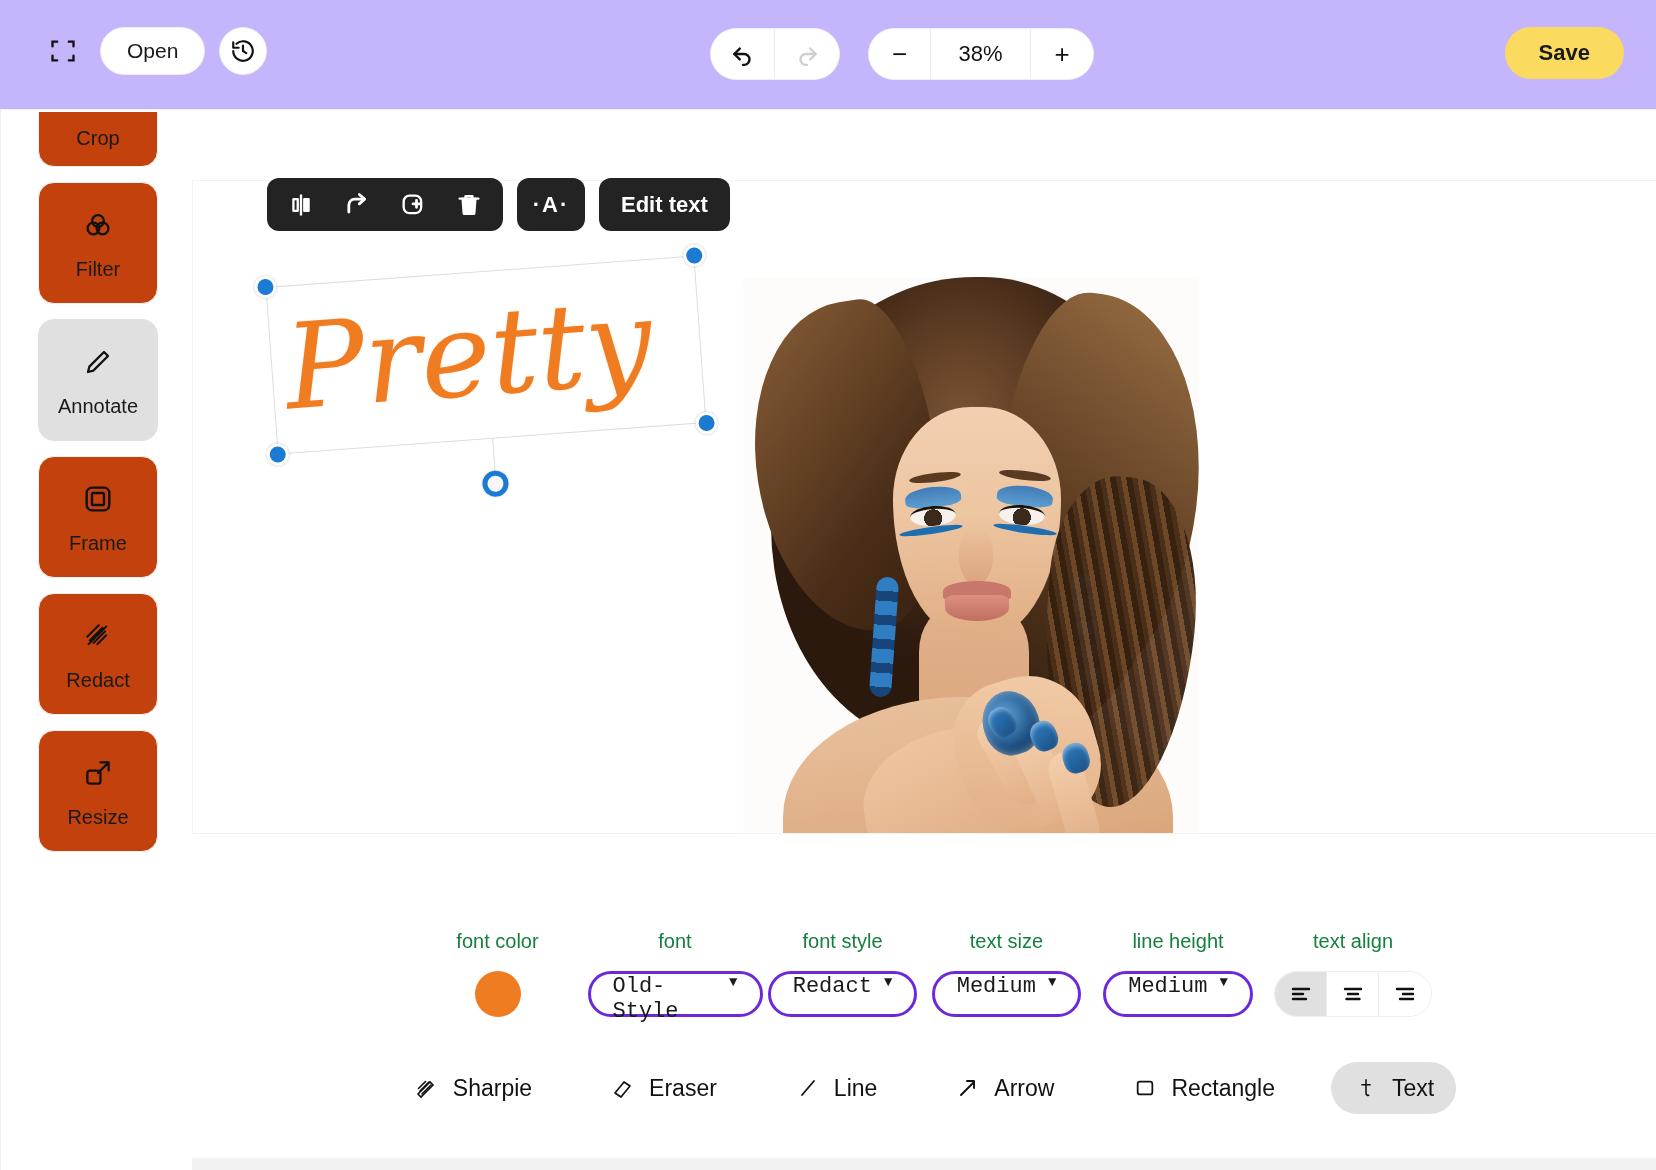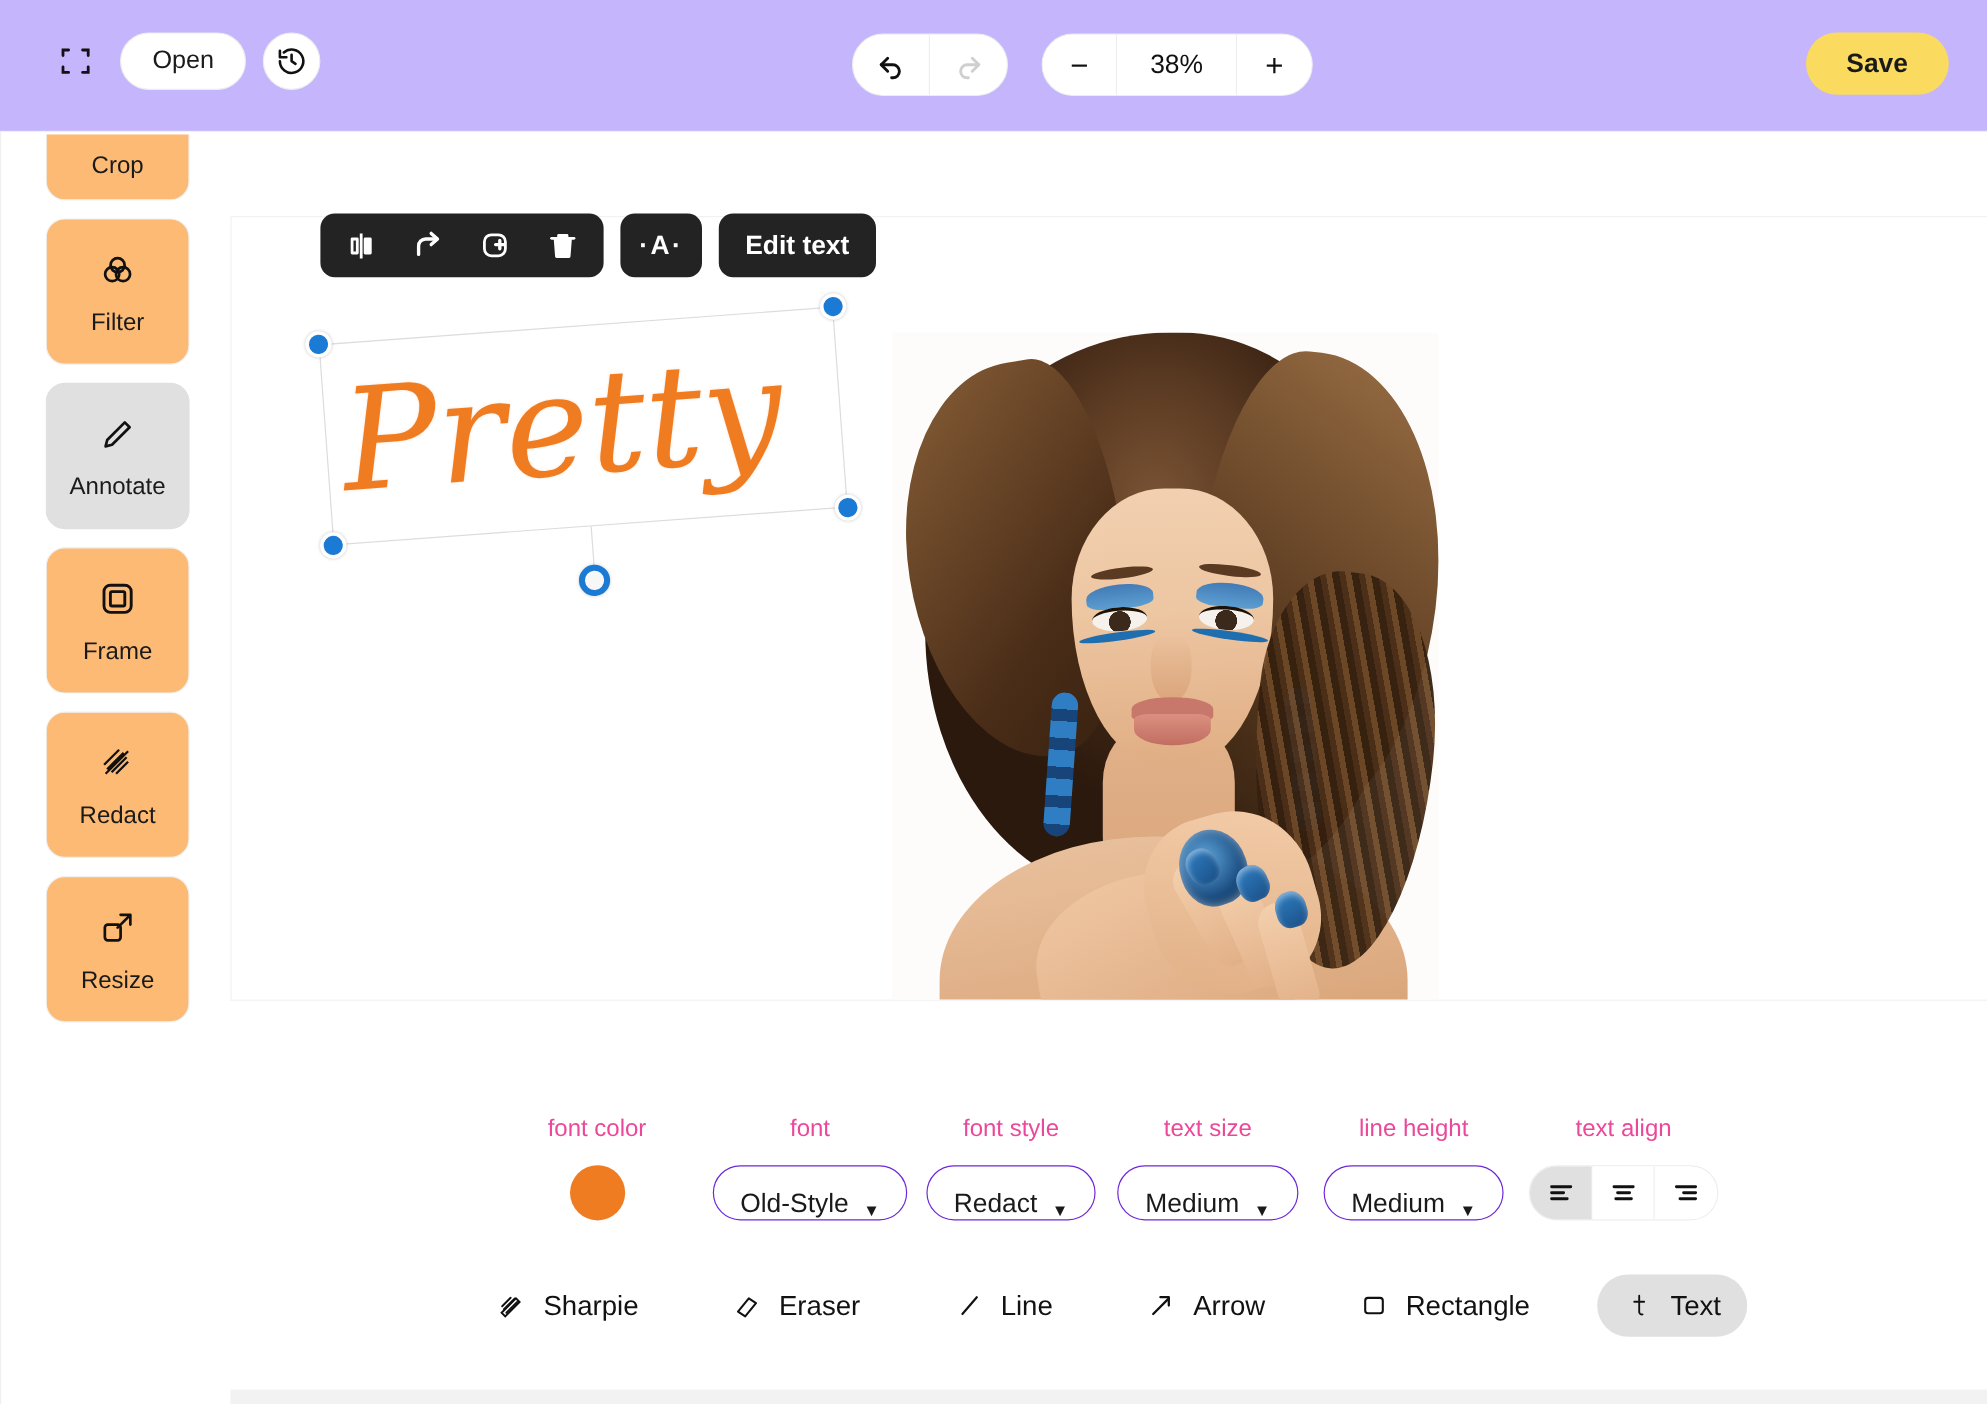--- a/index.html
+++ b/index.html
@@ -66,21 +66,21 @@
 
   
   #sidebar {
     position: absolute; left: 38px; top: 112px;
     width: 122px; height: 940px;
     display: flex; flex-direction: column; gap: 15px;
     overflow: hidden;
   }
   .side-item {
     width: 120px; min-height: 122px; flex: 0 0 auto;
-    border: 1px solid #f0f0f0; border-radius: 16px; background: #fdba74;
+    border: 1px solid #f0f0f0; border-radius: 16px; background: #c2410c;
     display: flex; flex-direction: column; align-items: center; justify-content: center;
     gap: 14px; cursor: pointer;
   }
   .side-item.first { min-height: 82px; margin-top: -38px; justify-content: flex-end; padding-bottom: 16px; }
   .side-item.active { background: #e0e0e0; border-color: #e0e0e0; }
   .side-label { font-size: 20px; color: #1a1a1a; }
   .side-icon { display: flex; align-items: center; justify-content: center; height: 38px; }
 
   
   #canvas {
@@ -275,29 +275,29 @@
 
   
   #optionsbar {
     position: absolute; left: 192px; top: 930px;
     width: 1464px; height: 110px;
     display: flex; align-items: flex-start; justify-content: center; gap: 0;
   }
   .opt {
     display: flex; flex-direction: column; align-items: center; gap: 18px;
   }
-  .opt-label { font-size: 20px; color: #ec4899; }
+  .opt-label { font-size: 20px; color: #15803d; }
   .opt-color-dot {
     width: 46px; height: 46px; border-radius: 50%; cursor: pointer;
   }
   .opt-select {
     height: 46px; padding: 0 22px;
-    border: 1px solid #6d28d9; border-radius: 23px; background: #fff;
-    display: flex; align-items: flex-end; gap: 12px;
-    font-size: 22px; color: #1a1a1a; cursor: pointer;
+    border: 3px solid #6d28d9; border-radius: 23px; background: #fff;
+    display: flex; align-items: flex-start; gap: 12px;
+    font-size: 22px; color: #1a1a1a; cursor: pointer; font-family: Liberation Mono, monospace;
   }
   .caret { font-size: 14px; color: #1a1a1a; }
   .align-group {
     display: flex; align-items: center; height: 46px;
     border: 1px solid #ededed; border-radius: 23px; overflow: hidden; background: #fff;
   }
   .align-btn {
     width: 52px; height: 46px; display: flex; align-items: center; justify-content: center;
     border-right: 1px solid #ededed; cursor: pointer; background: #fff;
   }

